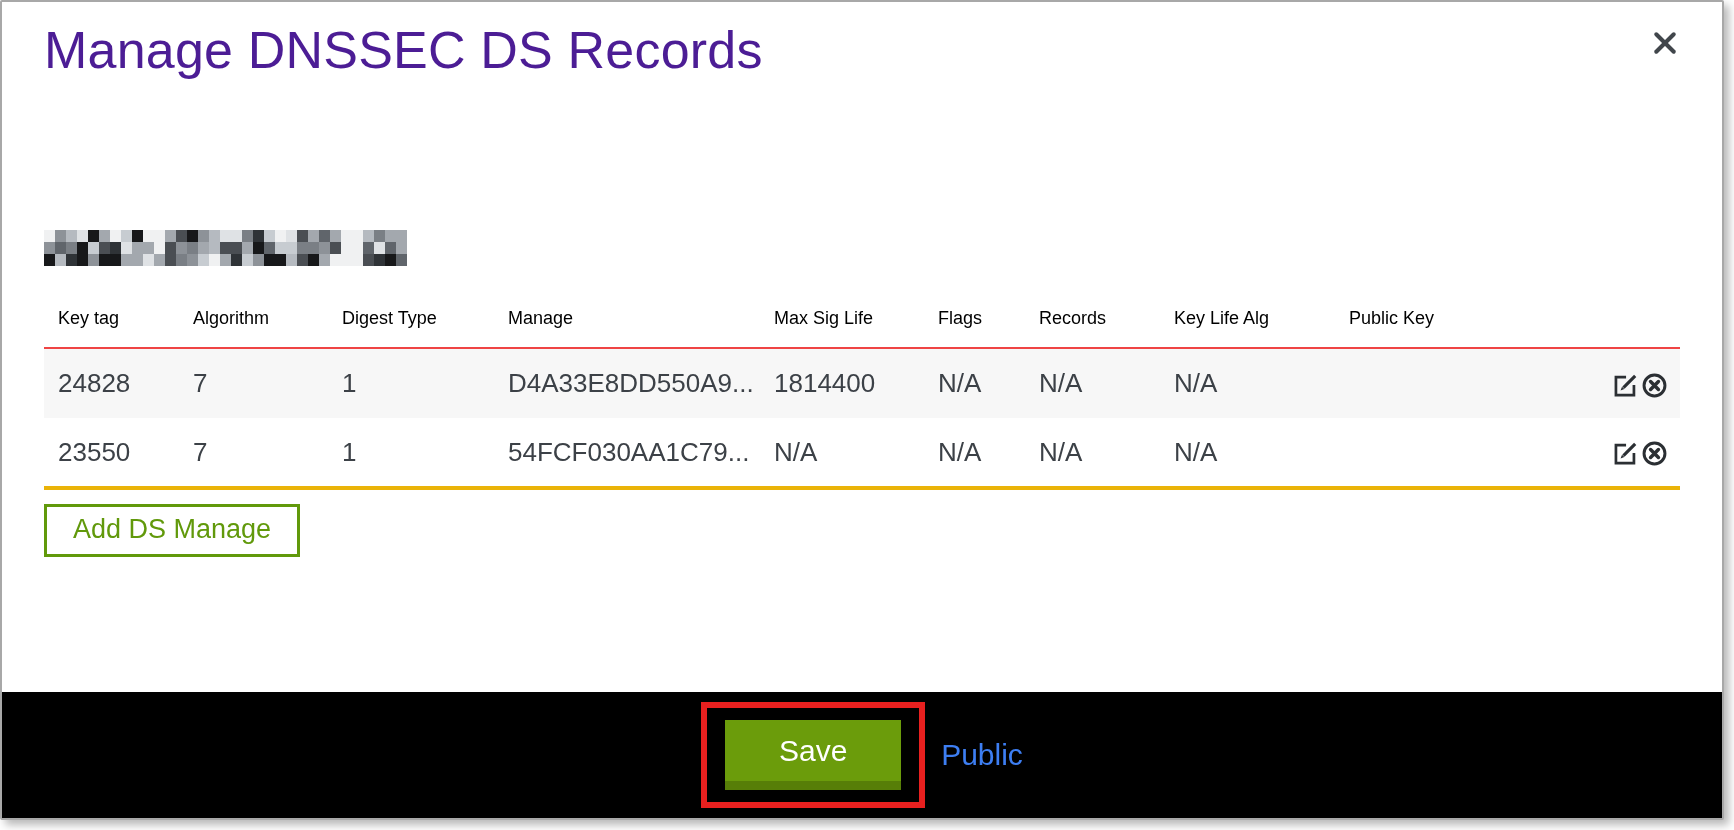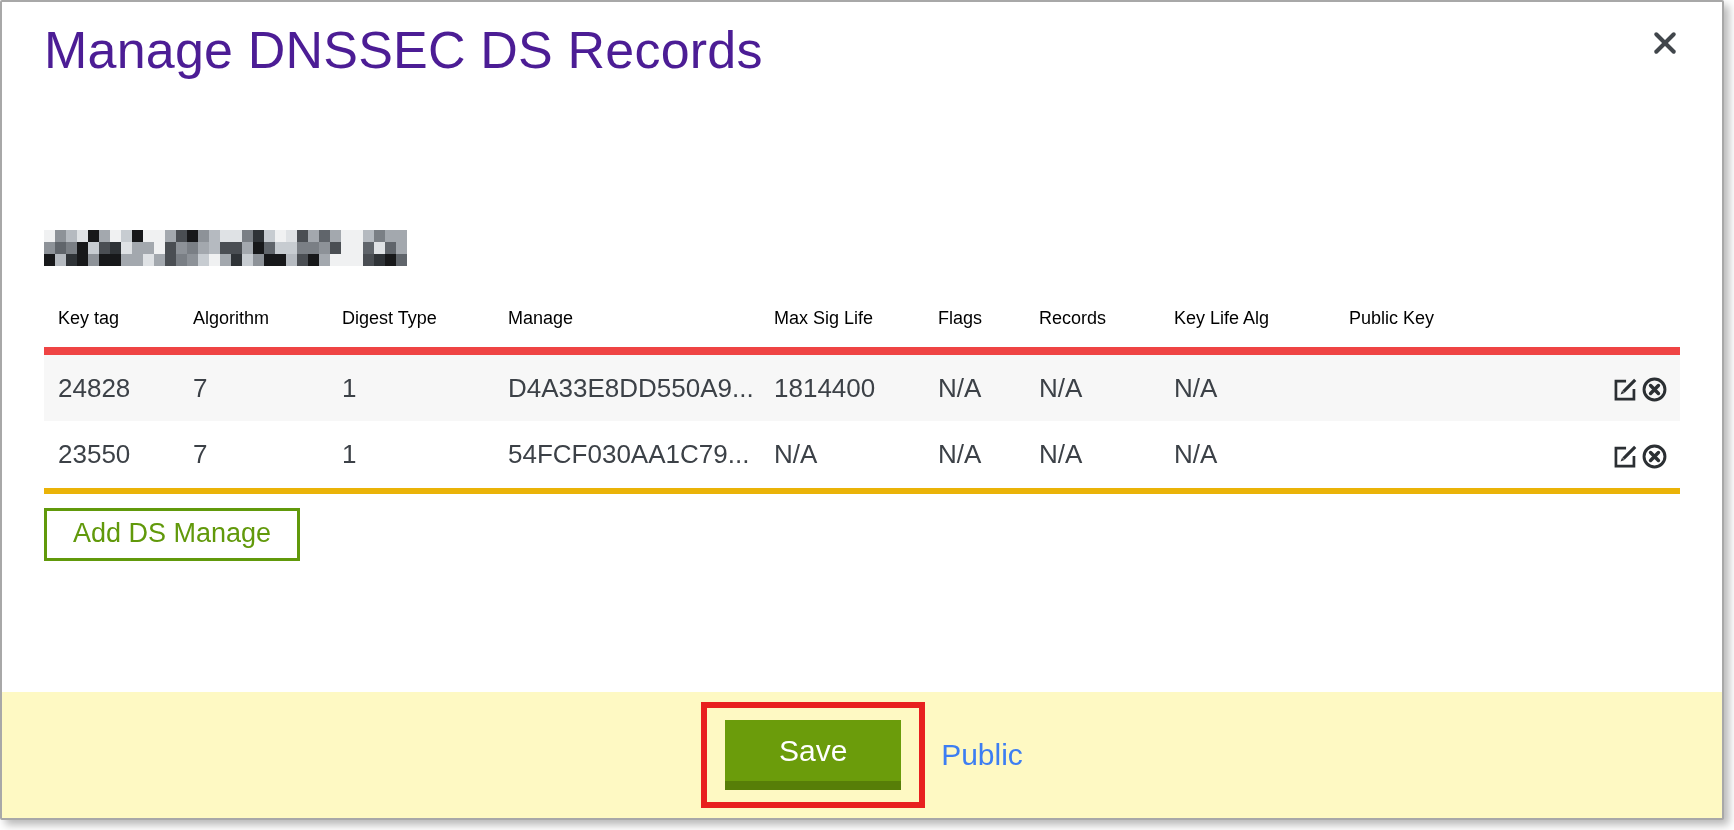--- a/index.html
+++ b/index.html
@@ -39,38 +39,38 @@
   table.ds-table{width:100%;border-collapse:collapse;margin-top:24px;table-layout:fixed;}
   .ds-table th{
     text-align:left;font-weight:400;font-size:18px;color:#000000;
     padding:18px 4px 18px 14px;white-space:nowrap;overflow:hidden;
   }
   .ds-table td{
     font-size:26px;padding:0 4px 0 14px;white-space:nowrap;overflow:hidden;
   }
   .ds-table tbody tr{height:70px;}
   .ds-table tbody tr.stripe{background:#f7f7f7;}
-  .ds-table tbody tr:first-child td{border-top:8px solid #ef4444;}
-  .ds-table tbody tr:last-child td{border-bottom:6px solid #eab308;}
+  .ds-table tbody tr:first-child td{border-top:2px solid #ef4444;}
+  .ds-table tbody tr:last-child td{border-bottom:4px solid #eab308;}
   td.actions-cell{text-align:right;padding-right:12px;}
   .row-action{
     display:inline-block;vertical-align:middle;background:none;border:none;
     padding:0;margin:0 0 0 2px;cursor:pointer;color:#2b2f33;
   }
   .row-action svg{width:27px;height:27px;display:block;}
 
   .add-ds-btn{
     margin-top:14px;display:inline-block;background:#fff;cursor:pointer;
     border:3px solid #61990b;color:#61990b;font-size:27px;
     padding:7px 26px 9px;font-family:inherit;
   }
 
   
   .modal-footer{
-    flex:0 0 126px;background:#fef9c3;
+    flex:0 0 126px;background:#000000;
     display:flex;align-items:center;justify-content:center;margin-top:6px;
   }
   .annotation-box{
     border:6px solid #e8201f;padding:12px 18px;display:inline-block;
     margin-right:6px;
   }
   .save-btn{
     width:176px;height:70px;box-sizing:border-box;cursor:pointer;
     background:#6b9c0b;border:none;border-bottom:9px solid #577e08;
     color:#fff;font-size:30px;font-family:inherit;

